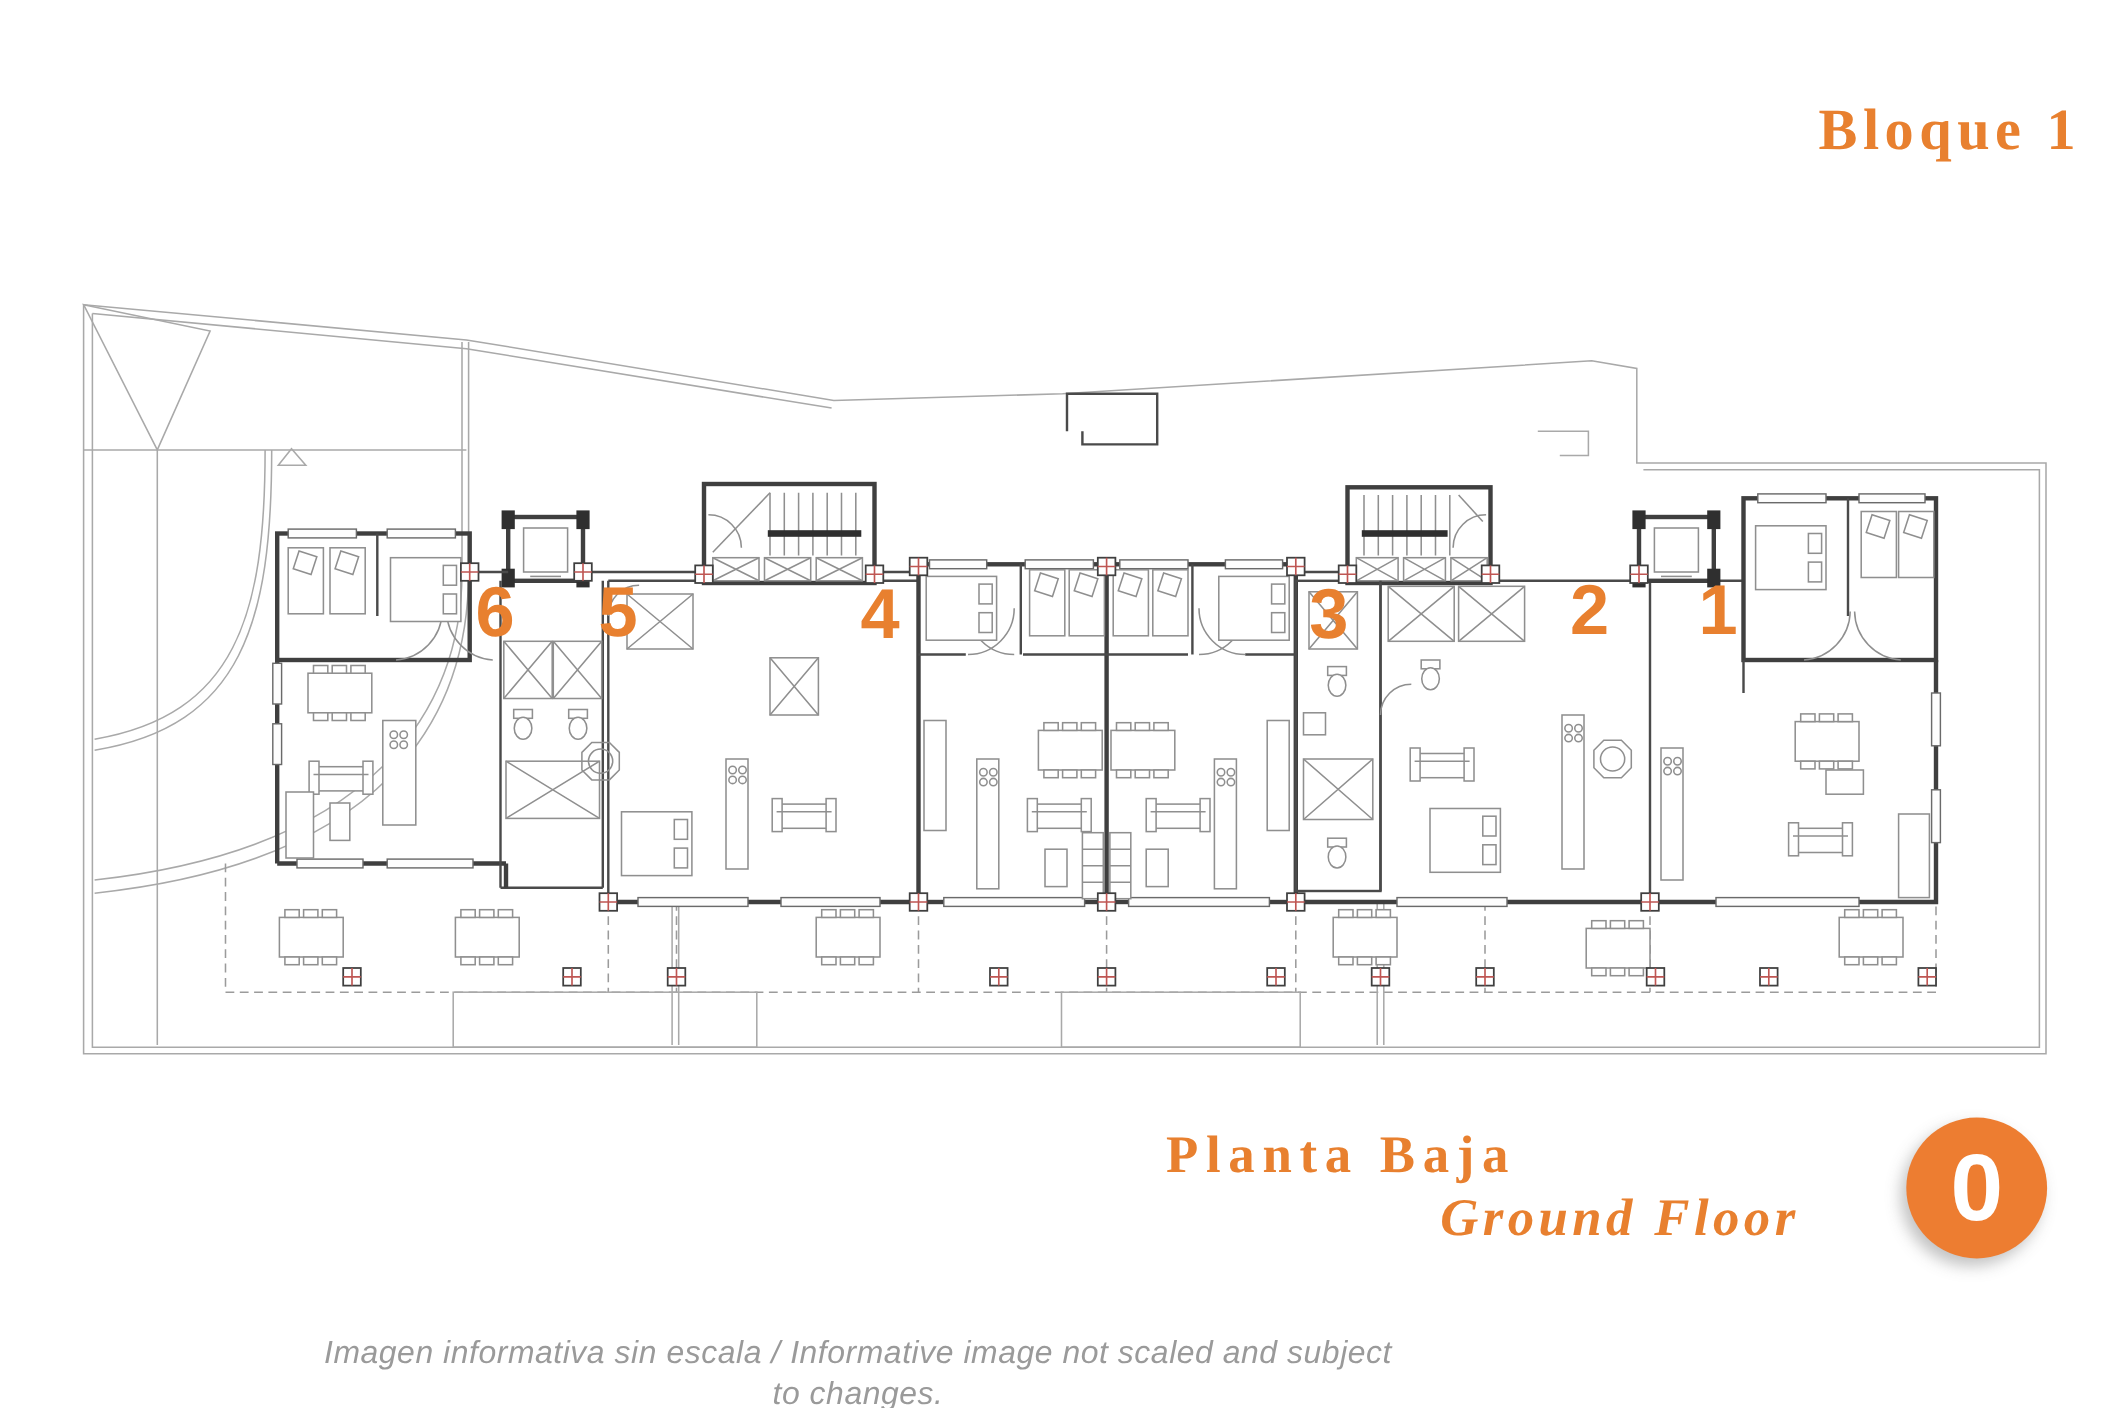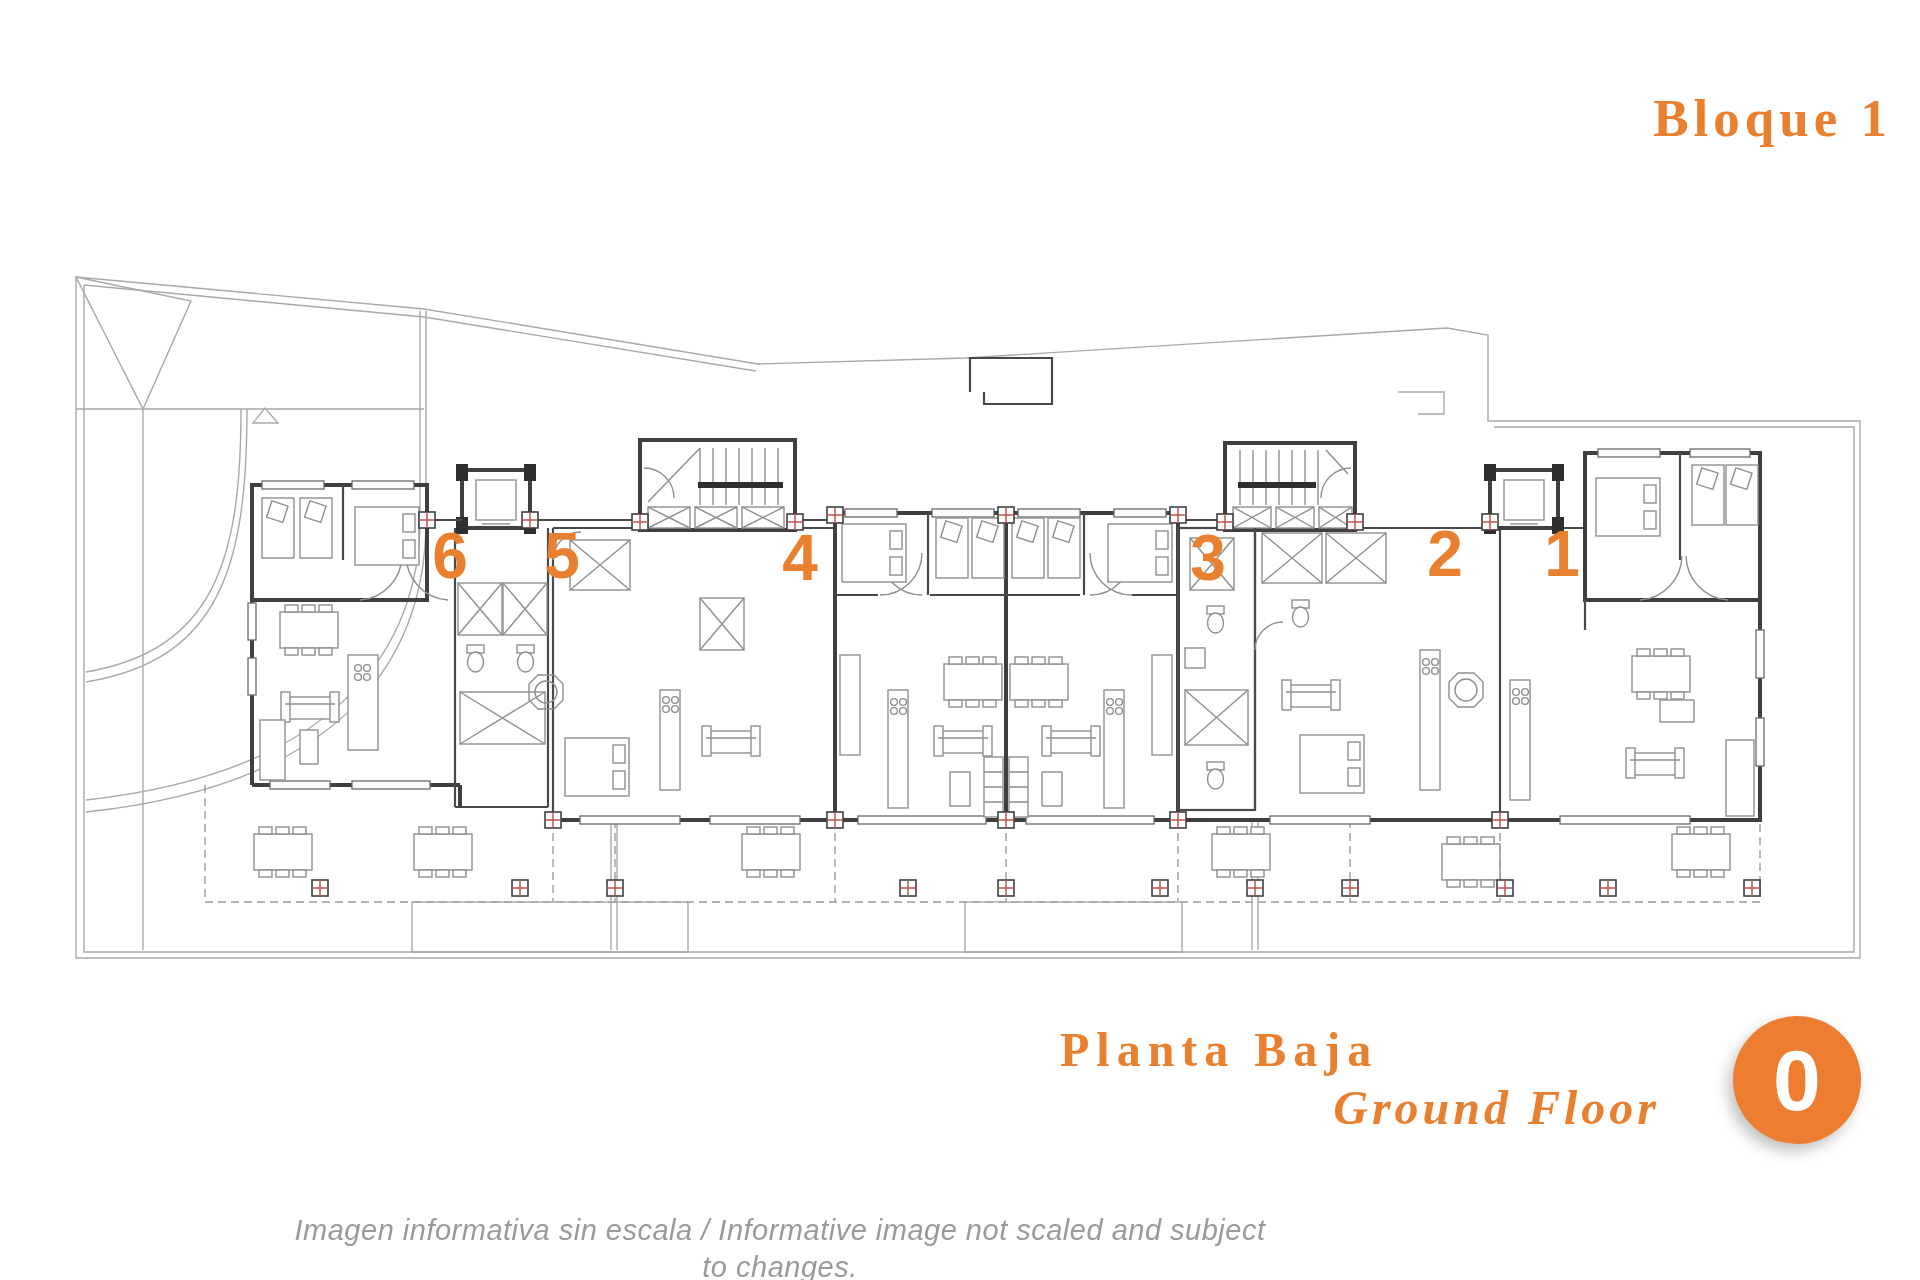--- a/index.html
+++ b/index.html
@@ -28,21 +28,21 @@
 
   .apt-num{font-family:"Liberation Sans",sans-serif;font-weight:bold;
     font-size:64px;fill:var(--accent-orange)}
 
   .block-title{position:absolute;right:28px;top:88px;width:700px;text-align:right;
     font-family:"Liberation Serif",serif;font-weight:bold;font-size:53px;
     letter-spacing:5px;color:var(--accent-orange)}
   .floor-es{position:absolute;left:1060px;top:1022px;width:600px;
     font-family:"Liberation Serif",serif;font-weight:bold;font-size:48px;
     letter-spacing:7px;color:var(--accent-orange)}
-  .floor-en{position:absolute;left:1060px;top:1080px;width:600px;text-align:right;
+  .floor-en{position:absolute;left:1036px;top:1080px;width:600px;text-align:right;
     font-family:"Liberation Serif",serif;font-weight:bold;font-style:italic;
     font-size:48px;letter-spacing:4px;color:var(--accent-orange)}
   .zero-circle{position:absolute;left:1733px;top:1016px;width:128px;height:128px;
     border-radius:50%;background:var(--circle-orange);
     box-shadow:-5px 7px 14px rgba(80,80,80,.35);
     display:flex;align-items:center;justify-content:center}
   .zero-circle span{font-family:"Liberation Sans",sans-serif;font-weight:bold;
     font-size:86px;color:#fff;line-height:1}
   .disclaimer{position:absolute;left:290px;top:1212px;width:980px;text-align:center;
     font-style:italic;color:var(--disclaimer-gray);font-size:29px;line-height:37px;

